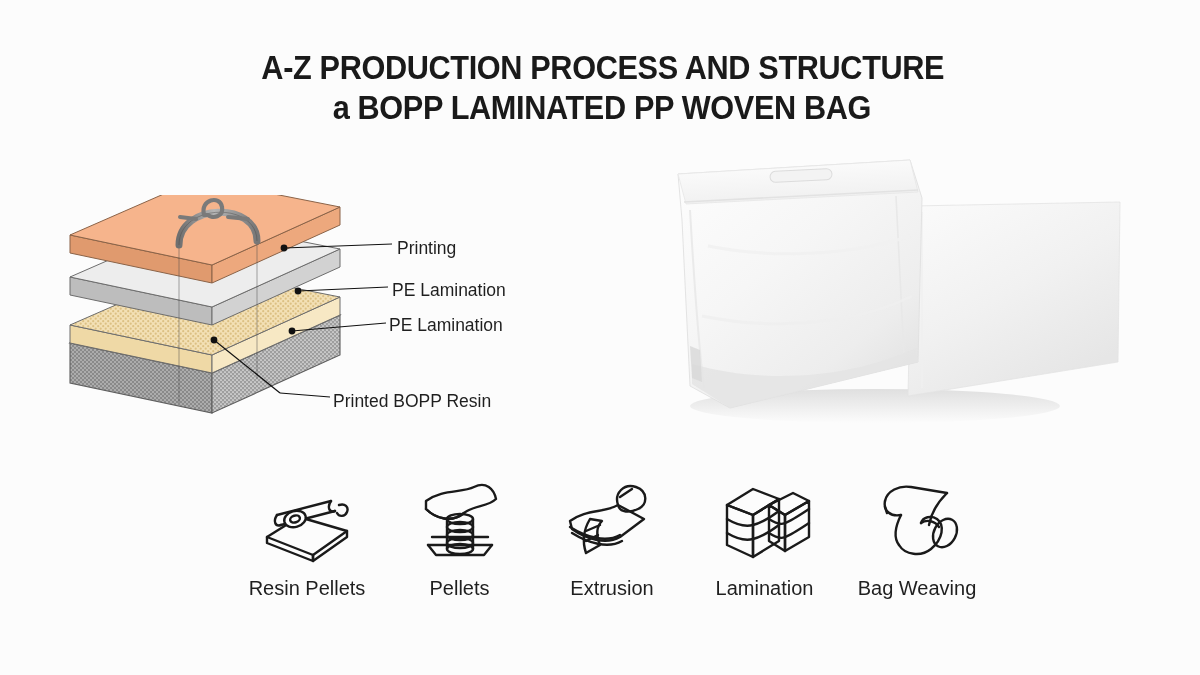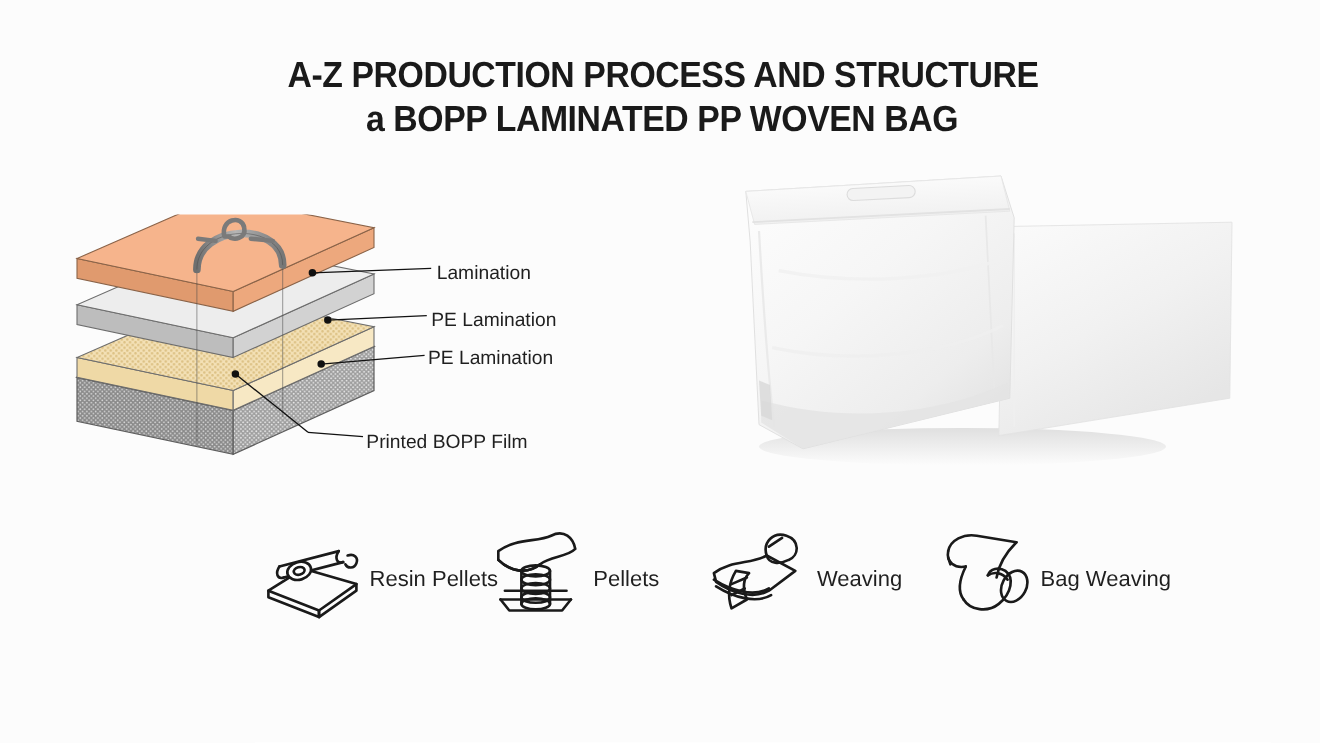--- a/index.html
+++ b/index.html
@@ -81,21 +81,21 @@
     top: 478px;
     width: 760px;
     height: 140px;
     display: flex;
     justify-content: space-between;
     align-items: flex-start;
   }
   .process-step {
     width: 150px;
     display: flex;
-    flex-direction: row;
+    flex-direction: column;
     align-items: center;
   }
   .process-icon {
     width: 110px;
     height: 88px;
     display: flex;
     align-items: center;
     justify-content: center;
   }
   .process-label {
@@ -197,24 +197,24 @@
 
         <circle cx="240" cy="136" r="3.4" fill="#111"></circle>
         <line x1="240" y1="136" x2="334" y2="128" stroke="#111" stroke-width="1.2"></line>
 
         <circle cx="162" cy="145" r="3.4" fill="#111"></circle>
         <line x1="162" y1="145" x2="228" y2="198" stroke="#111" stroke-width="1.2"></line>
         <line x1="228" y1="198" x2="278" y2="202" stroke="#111" stroke-width="1.2"></line>
       </g>
     </svg>
 
-    <div class="lead-label" id="label-extrusion">Lamination</div>
+    <div class="lead-label" id="label-extrusion">Printing</div>
     <div class="lead-label" id="label-pe1">PE Lamination</div>
     <div class="lead-label" id="label-pe2">PE Lamination</div>
-    <div class="lead-label" id="label-bopp">Printed BOPP Film</div>
+    <div class="lead-label" id="label-bopp">Printed BOPP Resin</div>
   </div>
 
   <div id="bag-photo">
     <svg id="bag-svg" width="480" height="290" viewBox="0 0 480 290">
       <defs>
         <linearGradient id="frontBagGrad" x1="0.05" y1="0" x2="0.85" y2="1">
           <stop offset="0%" stop-color="#fdfdfd"></stop>
           <stop offset="42%" stop-color="#f6f6f6"></stop>
           <stop offset="78%" stop-color="#ededed"></stop>
           <stop offset="100%" stop-color="#e1e1e1"></stop>
@@ -318,23 +318,42 @@
             <path d="M10,48 C26,58 46,64 60,56"></path>
             <path d="M12,54 C28,64 48,70 62,62"></path>
             <path d="M58,26 C54,14 64,4 76,8 C88,12 88,26 78,30 C70,34 60,34 58,26 Z"></path>
             <path d="M60,18 L72,10"></path>
             <path d="M30,40 C24,50 22,62 26,74 L40,66 C36,56 36,48 42,42 Z"></path>
             <path d="M26,52 L40,46"></path>
             <path d="M26,62 L38,56"></path>
           </g>
         </svg>
       </div>
-      <div class="process-label">Weaving</div>
-    </div>
-
+      <div class="process-label">Extrusion</div>
+    </div>
+
+    <div class="process-step">
+      <div class="process-icon">
+        <svg width="104" height="86" viewBox="0 0 104 86">
+          <g fill="none" stroke="#1a1a1a" stroke-width="2.4" stroke-linejoin="round" stroke-linecap="round">
+            <path d="M14,26 L40,10 L66,20 L40,36 Z"></path>
+            <path d="M14,26 L14,66 L40,78 L40,36 Z"></path>
+            <path d="M40,36 L40,78 L66,62 L66,20 Z"></path>
+            <path d="M14,40 C24,46 32,48 40,46 C48,44 58,38 66,32"></path>
+            <path d="M14,54 C24,60 32,62 40,60 C48,58 58,52 66,46"></path>
+            <path d="M56,26 L80,14 L96,22 L72,36 Z"></path>
+            <path d="M56,26 L56,62 L72,72 L72,36 Z"></path>
+            <path d="M72,36 L72,72 L96,58 L96,22 Z"></path>
+            <path d="M56,40 C62,44 68,46 72,44 C78,42 90,34 96,30"></path>
+            <path d="M56,54 C62,58 68,60 72,58 C78,56 90,48 96,44"></path>
+          </g>
+        </svg>
+      </div>
+      <div class="process-label">Lamination</div>
+    </div>
 
     <div class="process-step">
       <div class="process-icon">
         <svg width="104" height="86" viewBox="0 0 104 86">
           <g fill="none" stroke="#1a1a1a" stroke-width="2.4" stroke-linejoin="round" stroke-linecap="round">
             <path d="M20,22 C22,12 34,6 46,8 L82,14"></path>
             <path d="M20,22 C18,32 26,38 36,36"></path>
             <path d="M20,28 L22,34"></path>
             <path d="M36,36 C30,48 28,58 34,66"></path>
             <path d="M82,14 C74,22 66,34 64,46"></path>

